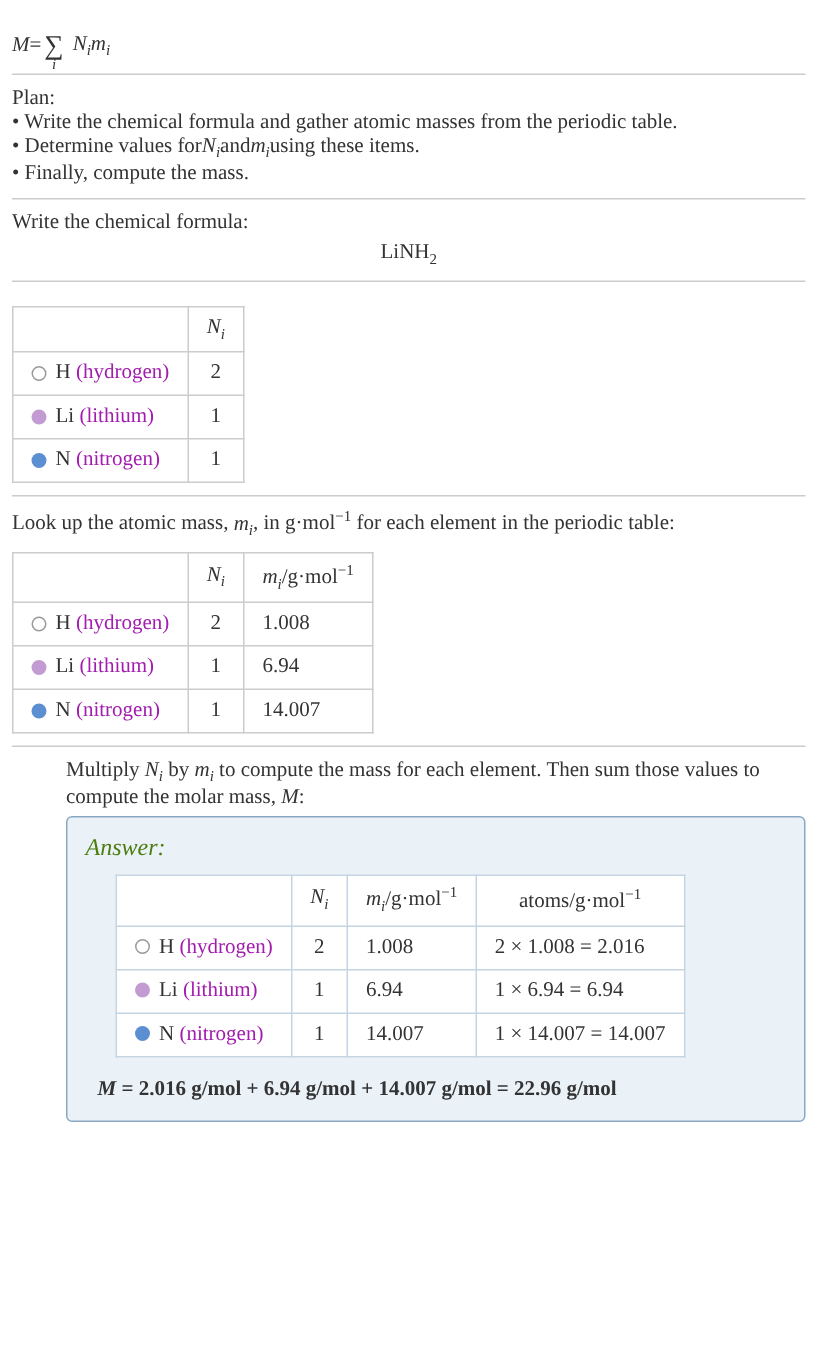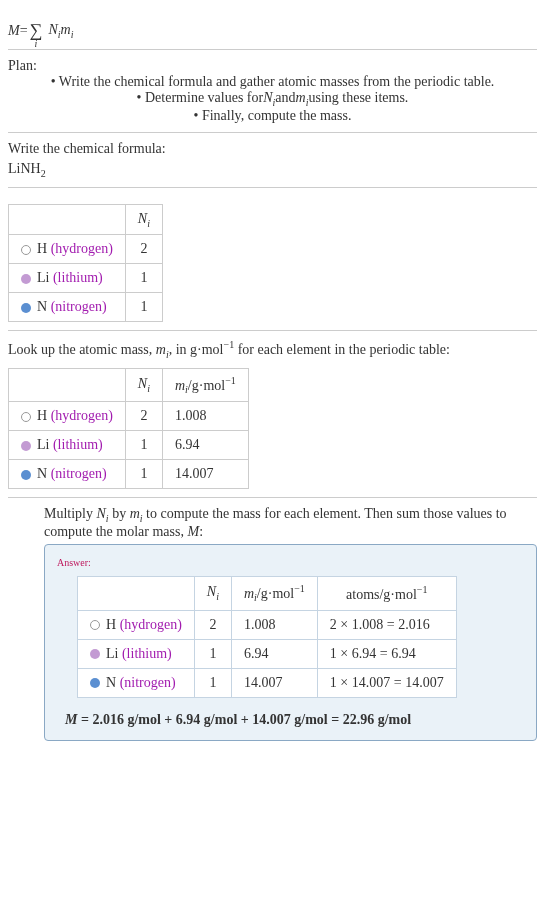--- a/index.html
+++ b/index.html
@@ -90,43 +90,44 @@
       text-align: center;
     }
     .answer-box {
       border: 1px solid #8aa8c4;
       background: #eaf2f8;
       border-radius: 4px;
       padding: 12px;
       margin-top: 4px;
     }
     .answer-label {
-      color: #be185d;
-      font-size: 10px;
+      color: #4d7c0f;
+      font-size: 16px;
       margin-bottom: 8px;
+      font-style: italic;
     }
     .answer-box table {
       background: #fff;
       margin-left: 20px;
     }
     .answer-box th, .answer-box td {
       border: 1px solid #c5d4e2;
     }
     .final-formula {
       margin-top: 14px;
       margin-left: 8px;
       font-style: italic;
       font-weight: bold;
     }
     .chem-formula {
       margin-top: 4px;
+      text-align: center;
     }
     .plan-item {
       display: flex;
-      justify-content: center;
     }
   </style>
 </head>
 <body>
 
 <div class="section">
   <div class="formula">
     <span>M</span>
     <span style="font-style:normal"> = </span>
     <span class="sigma">

